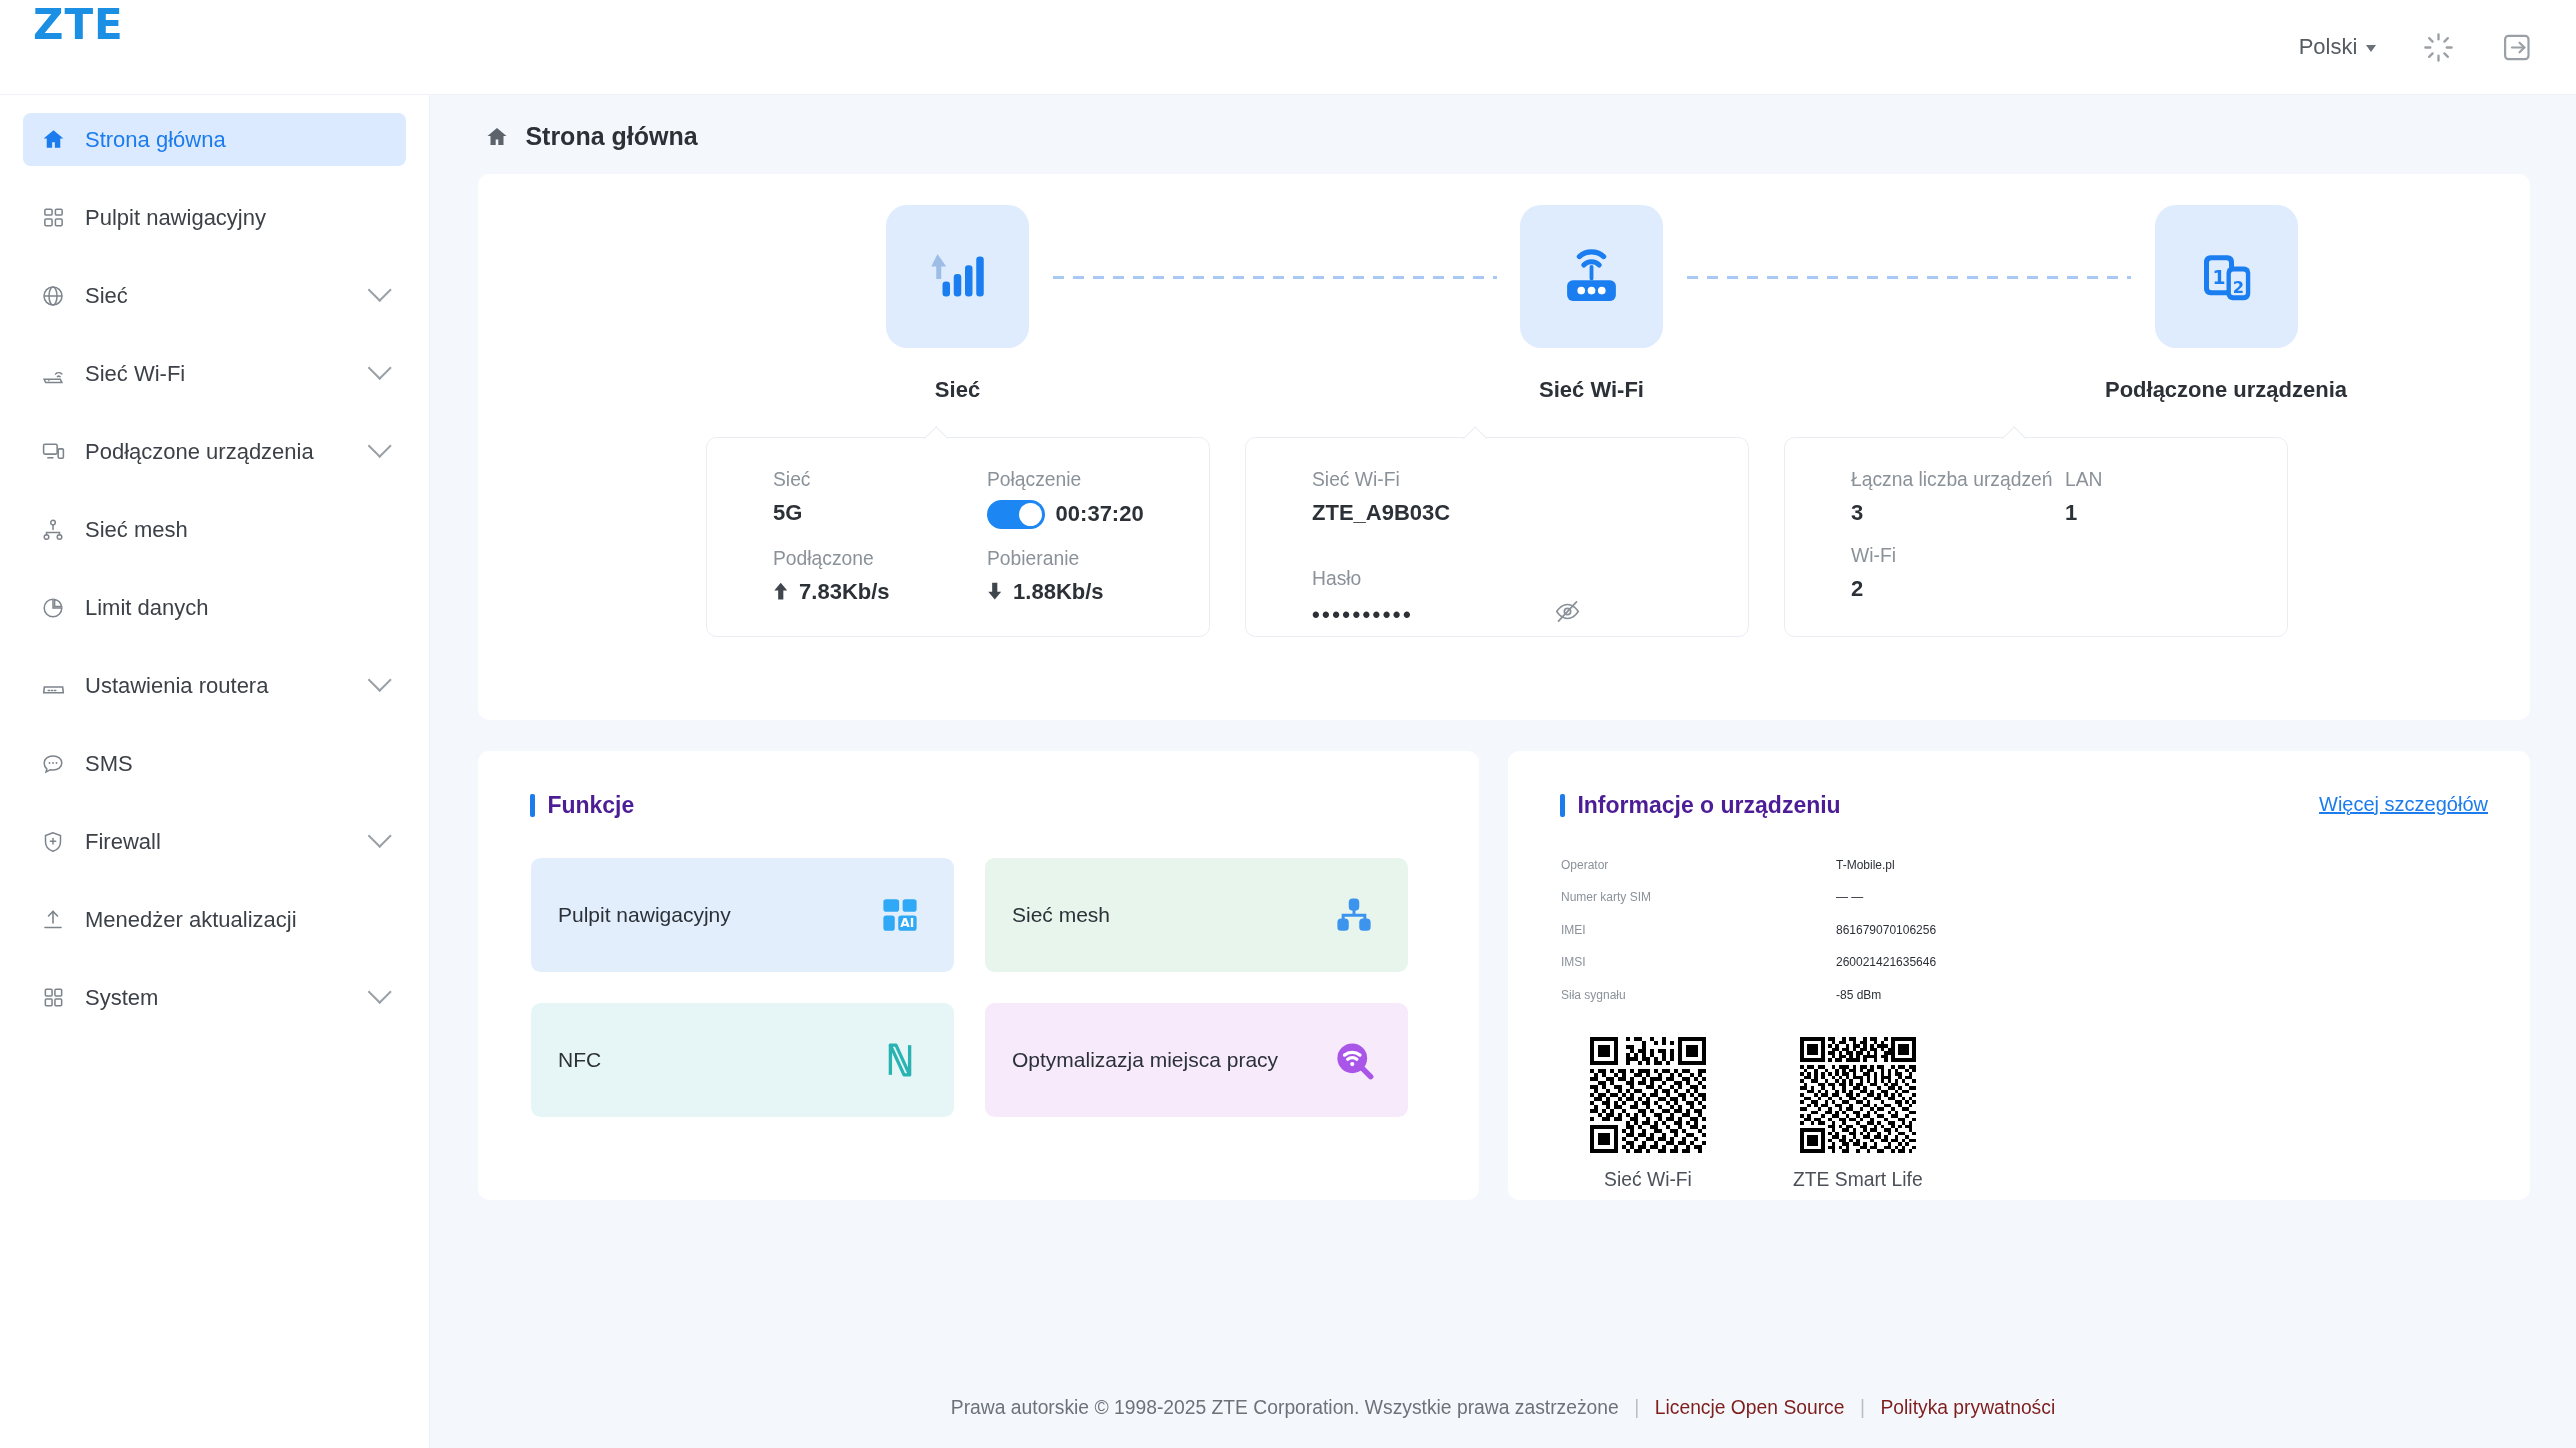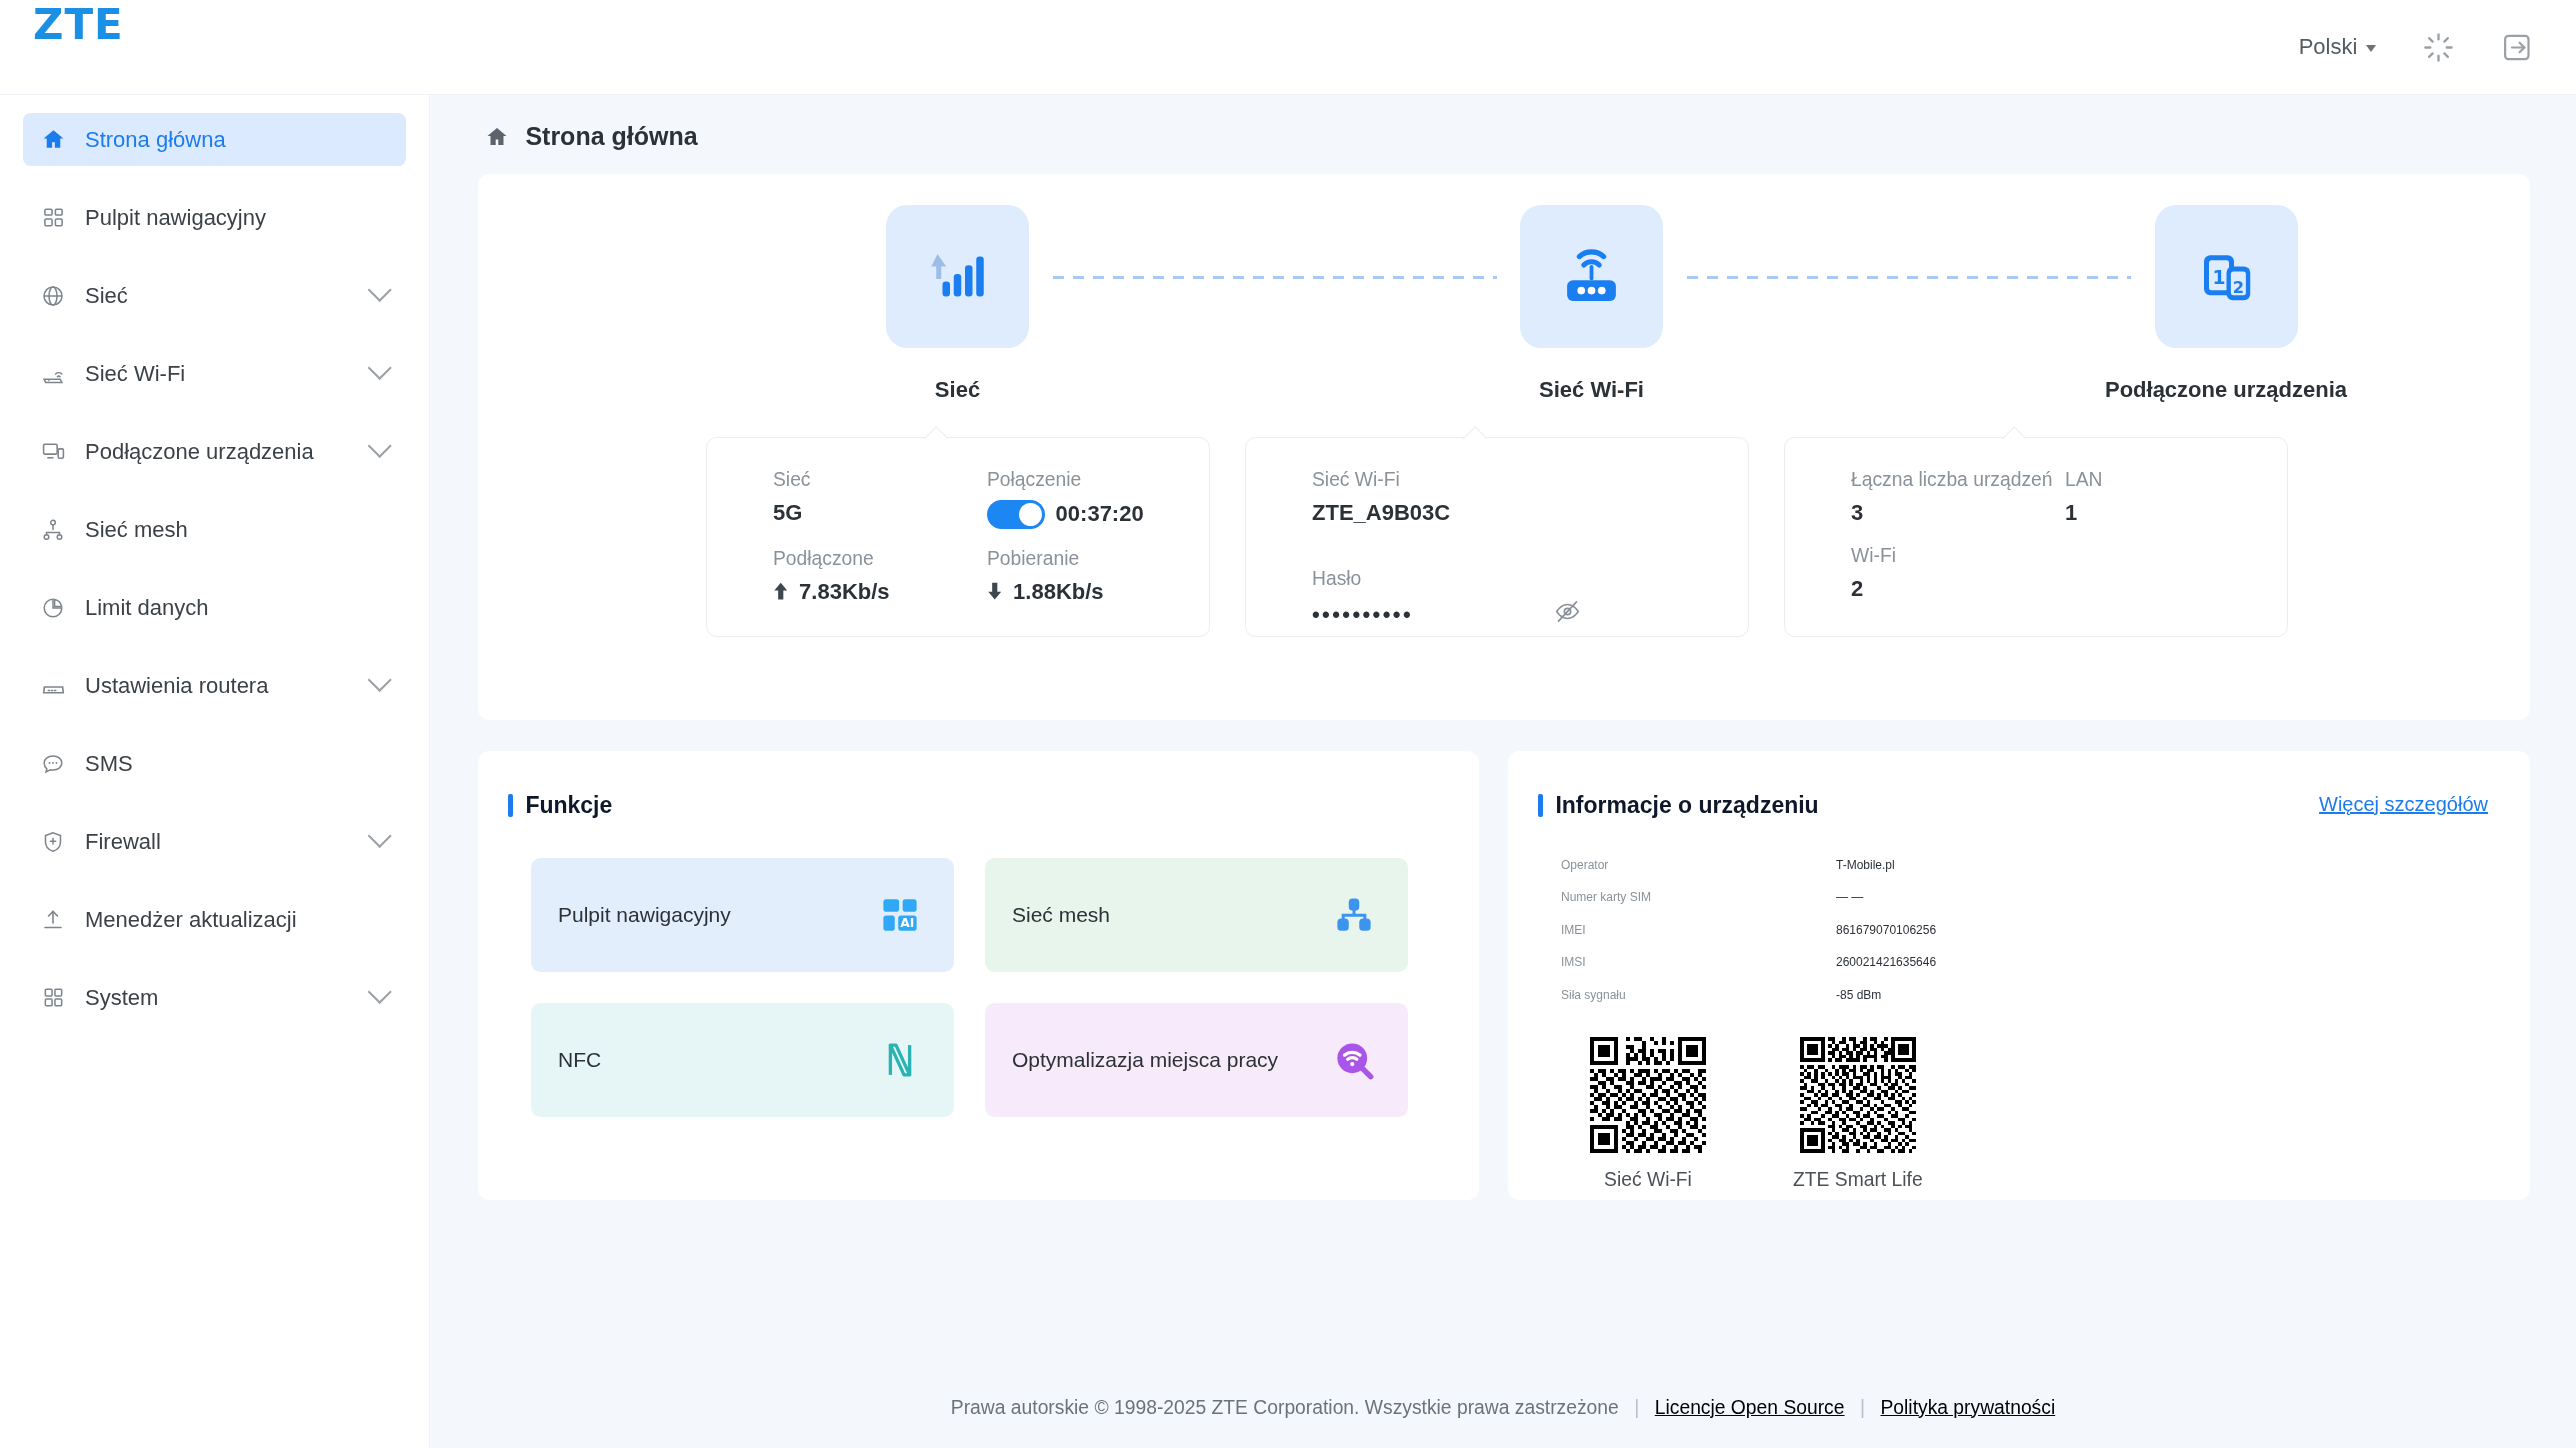--- a/index.html
+++ b/index.html
@@ -248,24 +248,24 @@
     border-radius: 11.6px;
     height: 449px;
     position: relative;
   }
   .panel-fn { width: 1001px; }
   .panel-info { flex: 1; }
   .panel-title {
     display: flex;
     align-items: center;
     gap: 12.6px;
-    margin: 41px 0 0 30px;
+    margin: 41px 0 0 52px;
     font-size: 23px;
     font-weight: 700;
-    color: #0f172a;
+    color: #4c1d95;
   }
   .title-bar {
     width: 4.8px; height: 23px;
     background: #1c7ced;
     border-radius: 1.9px;
   }
   .more-link {
     position: absolute;
     top: 42px; right: 42px;
     font-size: 20px;
@@ -325,22 +325,21 @@
     width: 2146px;
     height: 83px;
     display: flex;
     align-items: center;
     justify-content: center;
     gap: 15.5px;
     font-size: 19.3px;
     color: #6c727a;
   }
   .footer a {
-    color: #000000;
-    text-decoration: underline;
+    color: #7f1d1d;
     cursor: pointer;
   }
   .f-sep { color: #b9bfc6; }
 </style>
 </head>
 <body>
 
 <div class="header">
   <div class="logo">ZTE</div>
   <div class="header-right">

